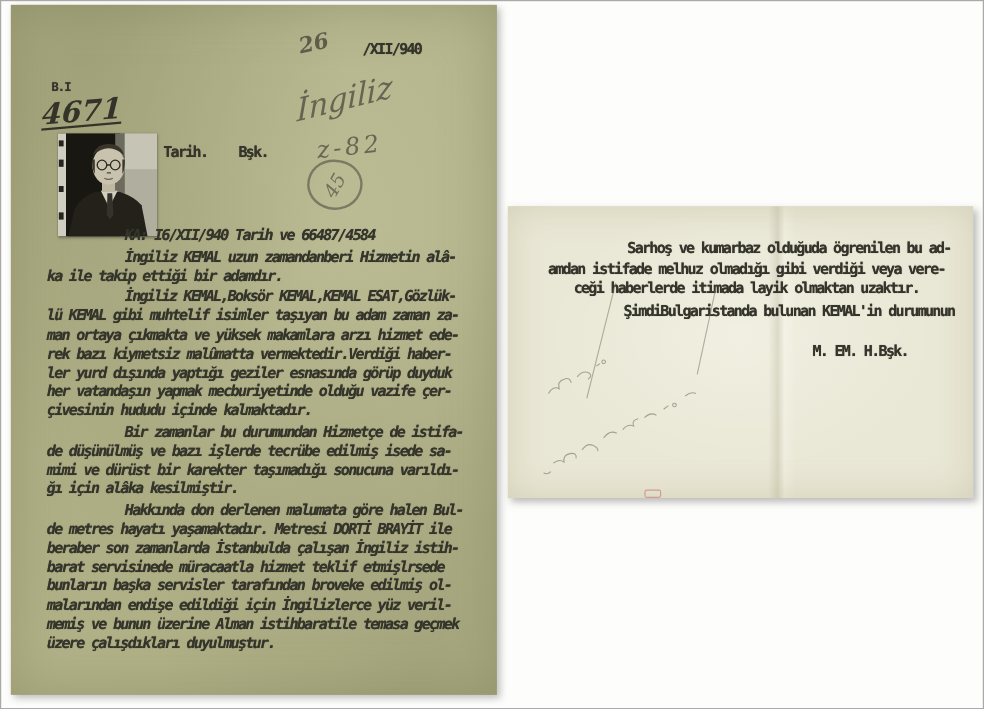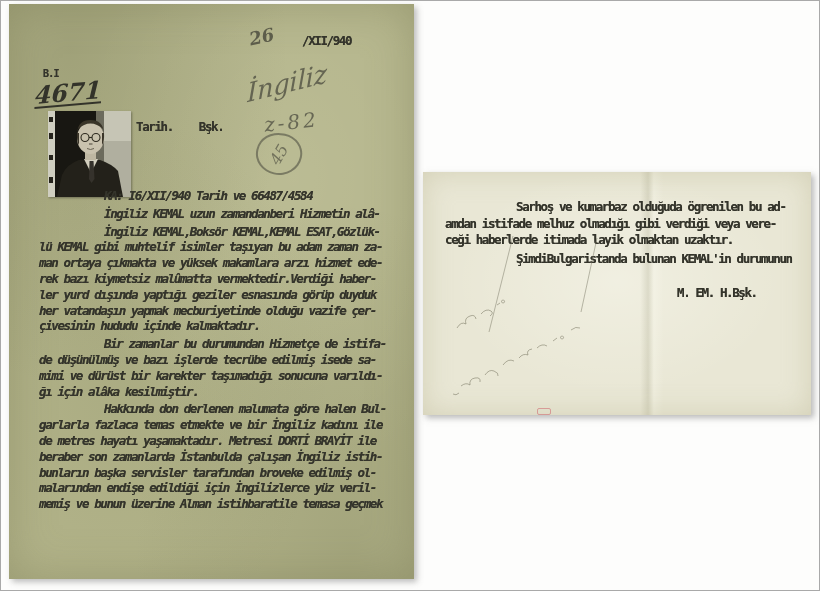--- a/index.html
+++ b/index.html
@@ -18,20 +18,21 @@
       #b3b48a;
     box-shadow: 3px 3px 6px rgba(110,110,110,0.45), inset 0 0 45px rgba(105,106,70,0.35);
   }
   .page-right{
     left:422px;top:171px;width:388px;height:243px;
     background:
       linear-gradient(90deg, transparent 56%, rgba(150,148,118,0.22) 58%, rgba(255,255,245,0.25) 59.5%, transparent 62%),
       radial-gradient(ellipse at 50% 45%, rgba(255,255,248,0.35), transparent 60%),
       #e9e7d5;
     box-shadow: 3px 3px 6px rgba(120,120,120,0.5), inset 0 0 28px rgba(185,180,145,0.45);
+    text-align: center;
   }
 
   
   .typed{color:#34342b;font-weight:bold;font-size:12.5px;letter-spacing:-1.4px;
          text-shadow:0 0 0.6px rgba(52,52,43,0.8);}
   .body-text{position:absolute;}
   .page-left  .body-text{left:30px;top:184px;width:354px;line-height:15.8px;font-style:italic;}
   .page-right .body-text{left:22px;top:27px;width:354px;line-height:16.6px;}
   .tline{white-space:nowrap;}
   .tline.indent{padding-left:65px;}
@@ -117,38 +118,40 @@
 
     <span class="hand hw-cursive">İngiliz</span>
     <span class="hand hw-code">z-82</span>
     <div class="hw-circle">
       <span>45</span>
     </div>
 
     <div class="typed body-text">
         <div class="tline indent">KA: I6/XII/940 Tarih ve 66487/4584</div>
         <div class="tline indent">İngiliz KEMAL uzun zamandanberi Hizmetin alâ-</div>
+        <div class="tline">ka ile takip ettiği bir adamdır.</div>
         <div class="tline indent">İngiliz KEMAL,Boksör KEMAL,KEMAL ESAT,Gözlük-</div>
         <div class="tline">lü KEMAL gibi muhtelif isimler taşıyan bu adam zaman za-</div>
         <div class="tline">man ortaya çıkmakta ve yüksek makamlara arzı hizmet ede-</div>
         <div class="tline">rek bazı kiymetsiz malûmatta vermektedir.Verdiği haber-</div>
         <div class="tline">ler yurd dışında yaptığı geziler esnasında görüp duyduk</div>
         <div class="tline">her vatandaşın yapmak mecburiyetinde olduğu vazife çer-</div>
         <div class="tline">çivesinin hududu içinde kalmaktadır.</div>
         <div class="tline indent">Bir zamanlar bu durumundan Hizmetçe de istifa-</div>
         <div class="tline">de düşünülmüş ve bazı işlerde tecrübe edilmiş isede sa-</div>
         <div class="tline">mimi ve dürüst bir karekter taşımadığı sonucuna varıldı-</div>
         <div class="tline">ğı için alâka kesilmiştir.</div>
         <div class="tline indent">Hakkında don derlenen malumata göre halen Bul-</div>
-        <div class="tline">garlarla fazlaca temas etmekte ve bir İngiliz kadını ile</div>
         <div class="tline">de metres hayatı yaşamaktadır. Metresi DORTİ BRAYİT ile</div>
         <div class="tline">beraber son zamanlarda İstanbulda çalışan İngiliz istih-</div>
+        <div class="tline">barat servisinede müracaatla hizmet teklif etmişlrsede</div>
         <div class="tline">bunların başka servisler tarafından broveke edilmiş ol-</div>
         <div class="tline">malarından endişe edildiği için İngilizlerce yüz veril-</div>
         <div class="tline">memiş ve bunun üzerine Alman istihbaratile temasa geçmek</div>
+        <div class="tline">üzere çalışdıkları duyulmuştur.</div>
       </div>
   </div>
 
   <div class="page page-right">
 
     <div class="typed body-text">
         <div class="tline indent">Sarhoş ve kumarbaz olduğuda ögrenilen bu ad-</div>
         <div class="tline">amdan istifade melhuz olmadığı gibi verdiği veya vere-</div>
         <div class="tline">ceği haberlerde itimada layik olmaktan uzaktır.</div>
         <div class="tline indent">ŞimdiBulgaristanda bulunan KEMAL'in durumunun</div>

